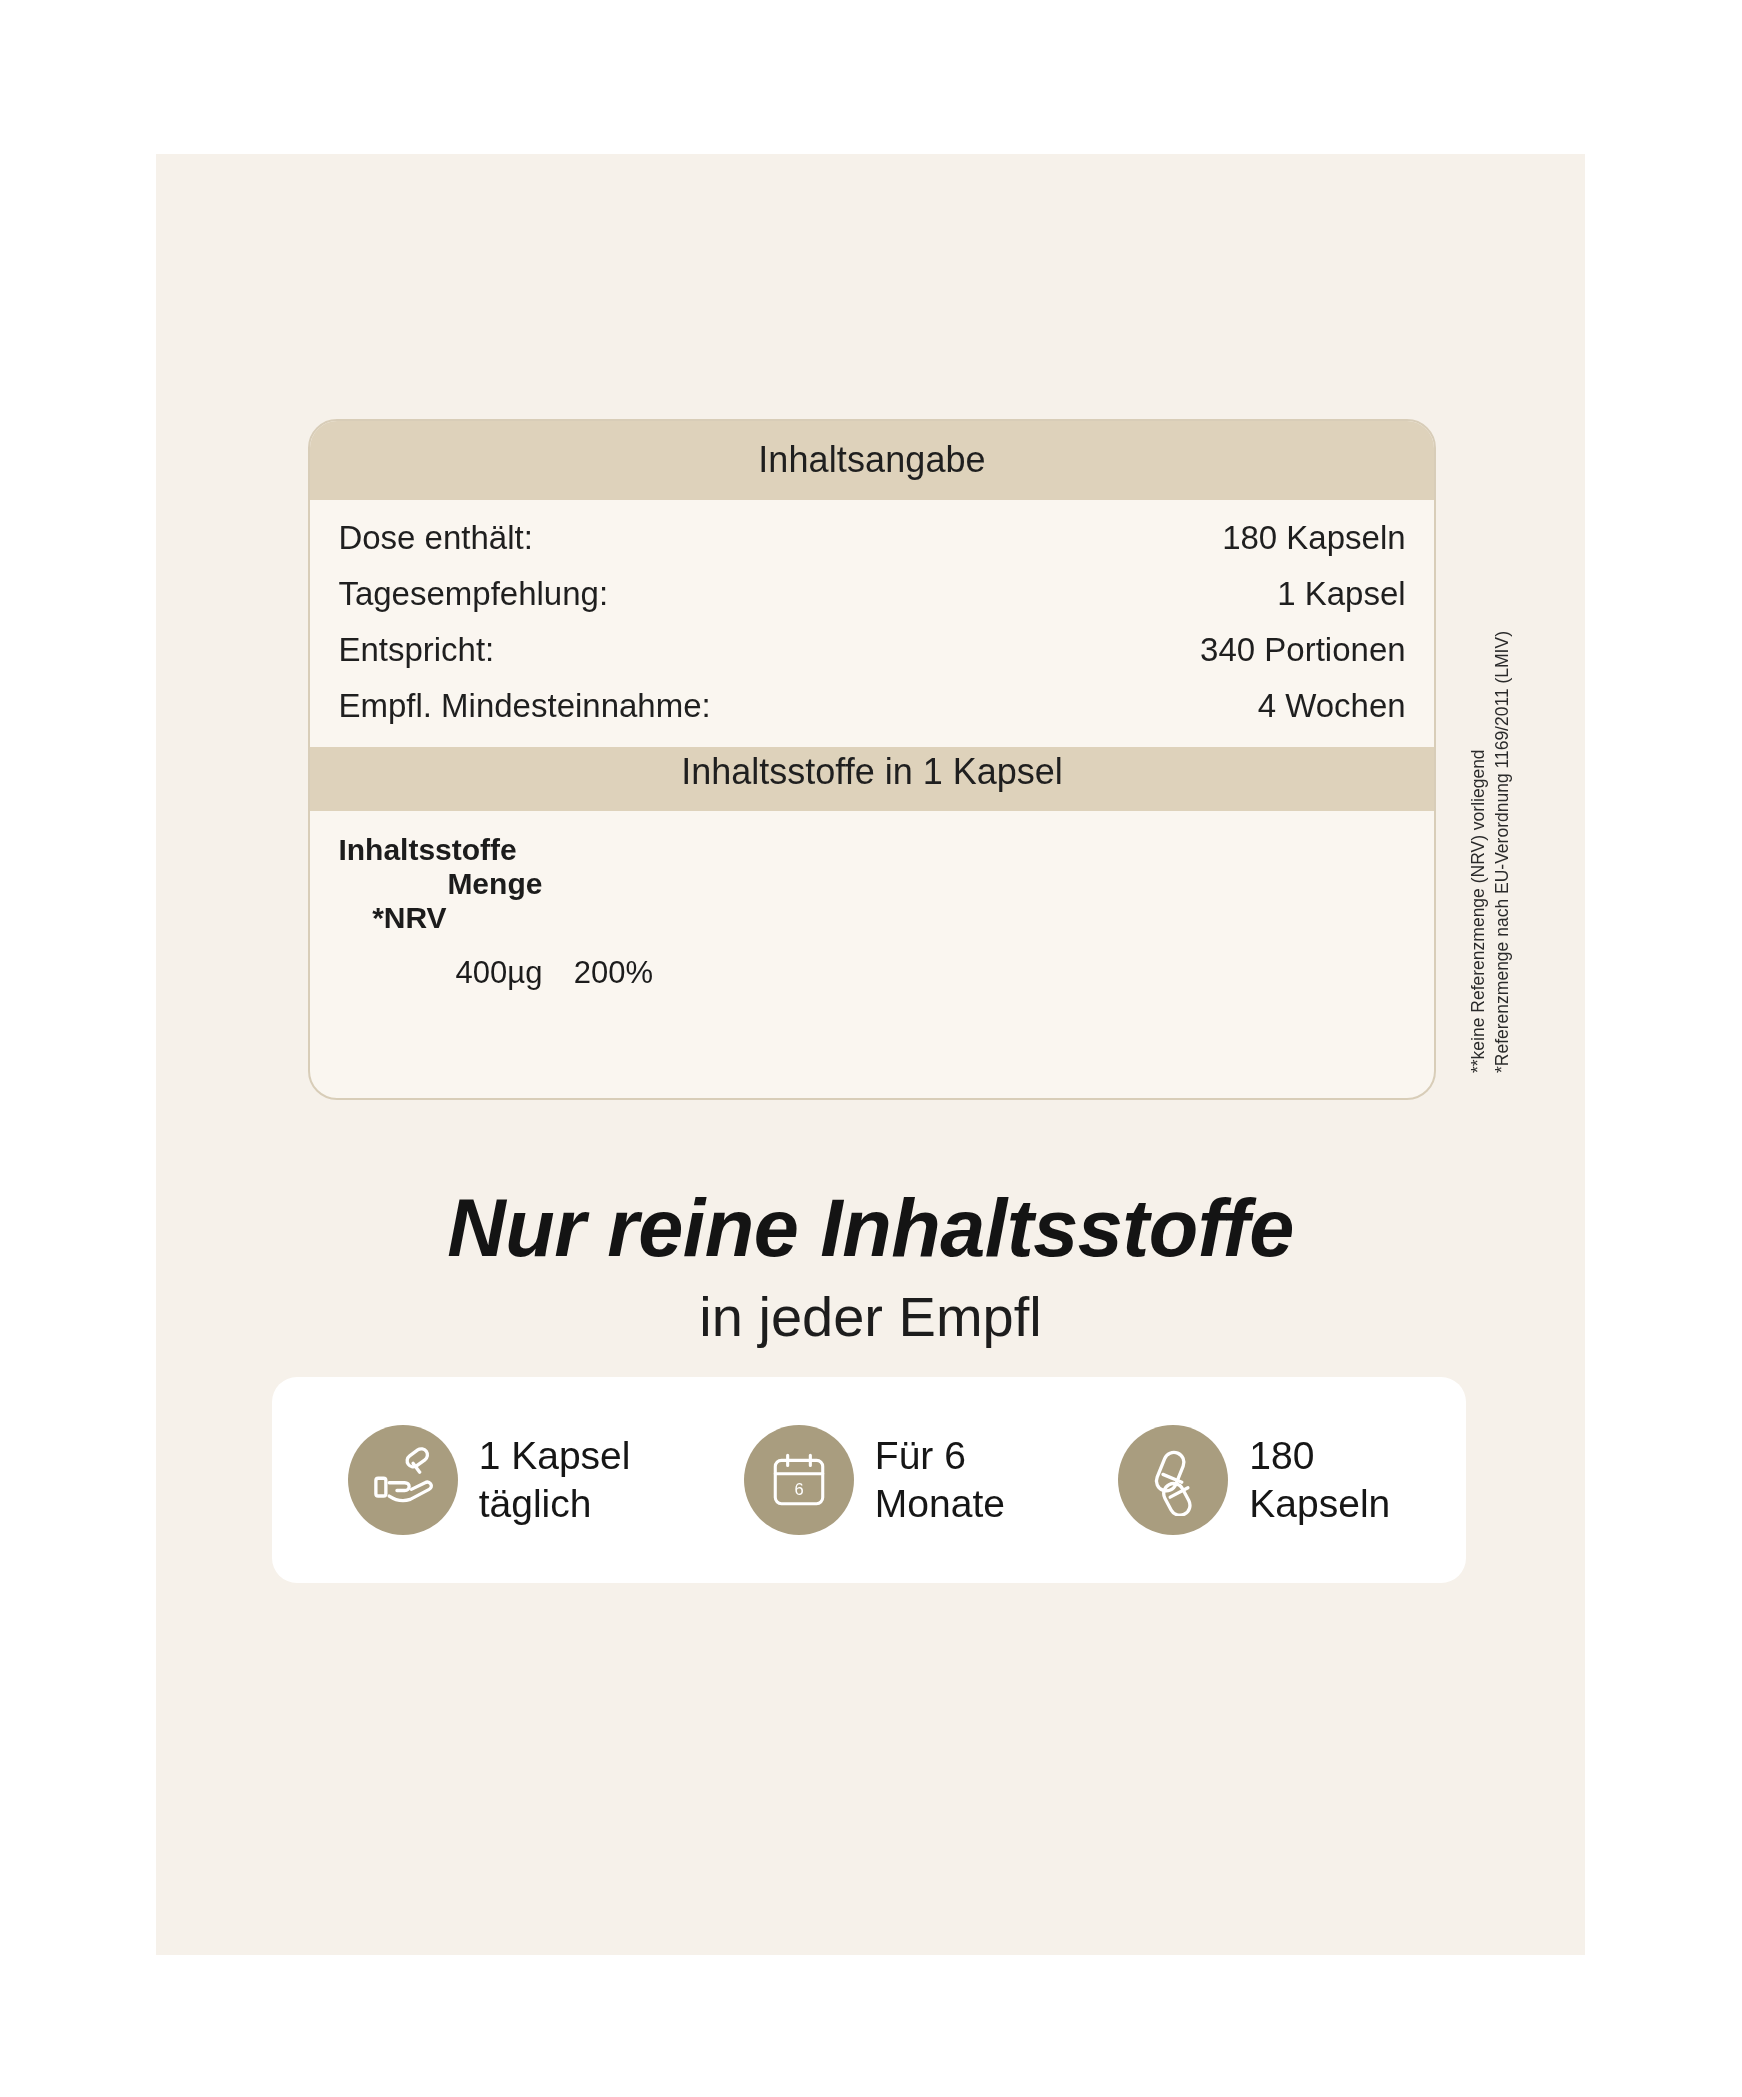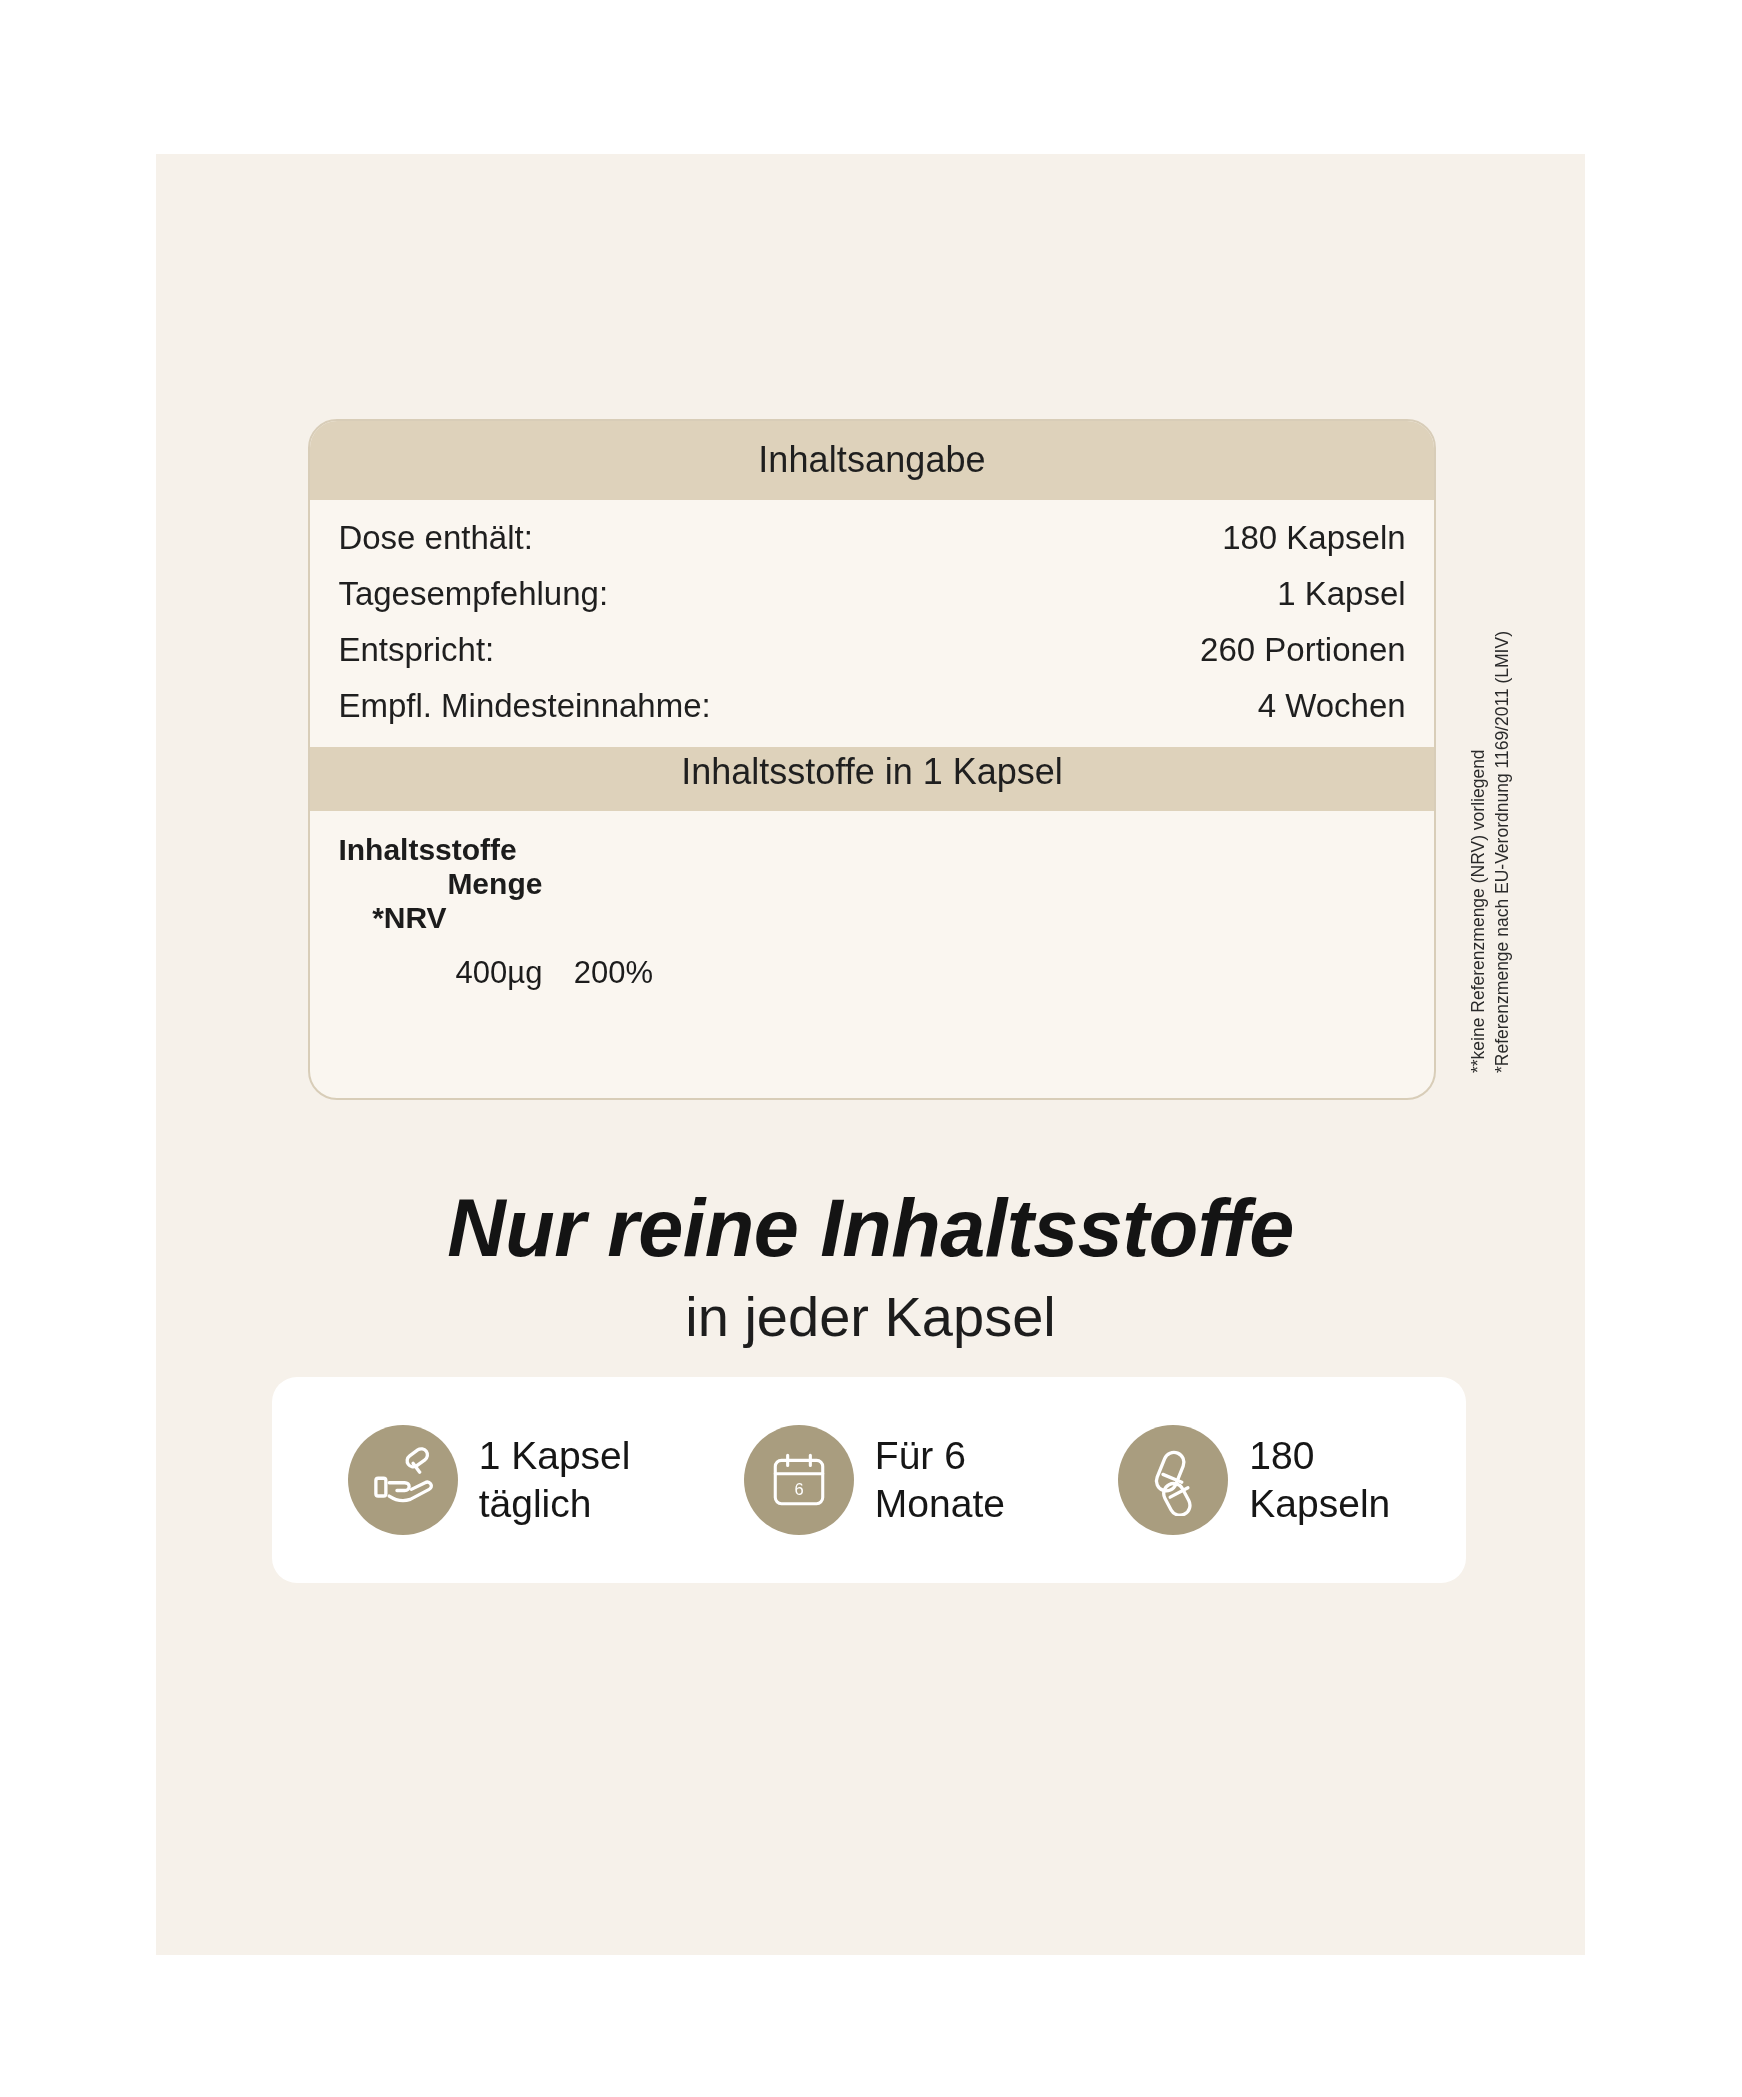--- a/index.html
+++ b/index.html
@@ -188,21 +188,21 @@
       <div class="row">
         <span class="label">Dose enthält:</span>
         <span class="value">180 Kapseln</span>
       </div>
       <div class="row">
         <span class="label">Tagesempfehlung:</span>
         <span class="value">1 Kapsel</span>
       </div>
       <div class="row">
         <span class="label">Entspricht:</span>
-        <span class="value">260 Portionen</span>
+        <span class="value">340 Portionen</span>
       </div>
       <div class="row">
         <span class="label">Empfl. Mindesteinnahme:</span>
         <span class="value">4 Wochen</span>
       </div>
     </div>
 
     <div class="subheader">Inhaltsstoffe in 1 Kapsel</div>
 
     <div class="table">
@@ -219,21 +219,21 @@
 
     <div class="panel-pad"></div>
   </div>
 
   <div class="side-note">
     <div class="vtext">*Referenzmenge nach EU-Verordnung 1169/2011 (LMIV)</div>
     <div class="vtext2">**keine Referenzmenge (NRV) vorliegend</div>
   </div>
 
   <div class="headline">Nur reine Inhaltsstoffe</div>
-  <div class="subline">in jeder Kapsel</div>
+  <div class="subline">in jeder Empfl</div>
 
   <div class="features">
 
     <div class="feature">
       <div class="circle">
         <svg width="71" height="71" viewBox="0 0 64 64" fill="none" stroke="#ffffff" stroke-width="3" stroke-linecap="round" stroke-linejoin="round">
           <rect x="8" y="30" width="9" height="16" rx="2"></rect>
           <path d="M20 34h14c2.5 0 4 1.6 4 3.4S36.5 41 34 41h-7"></path>
           <path d="M20 46c6 4 13 5 19 3l17-9c2-1 2.6-3.3 1.3-5-1.2-1.6-3.3-2-5-1L40 40"></path>
           <rect x="34" y="13" width="20" height="11" rx="5.5" transform="rotate(-36 34 13)"></rect>

